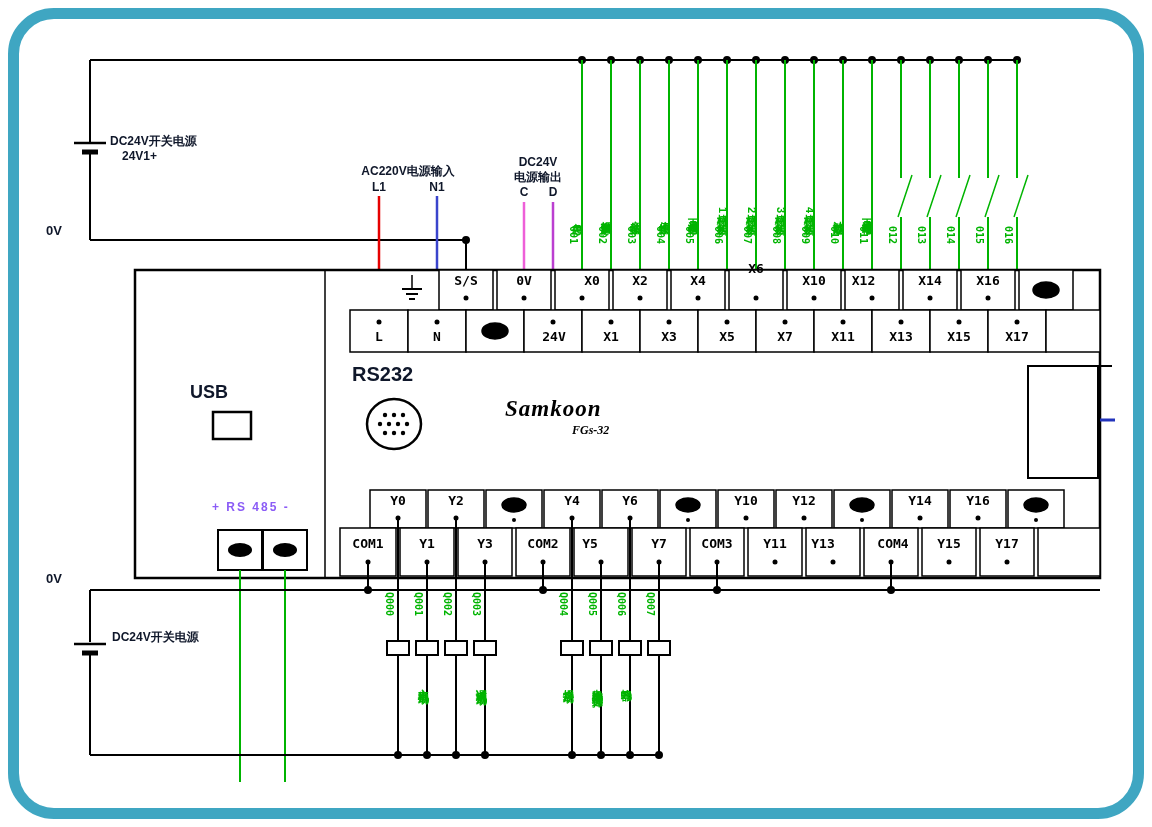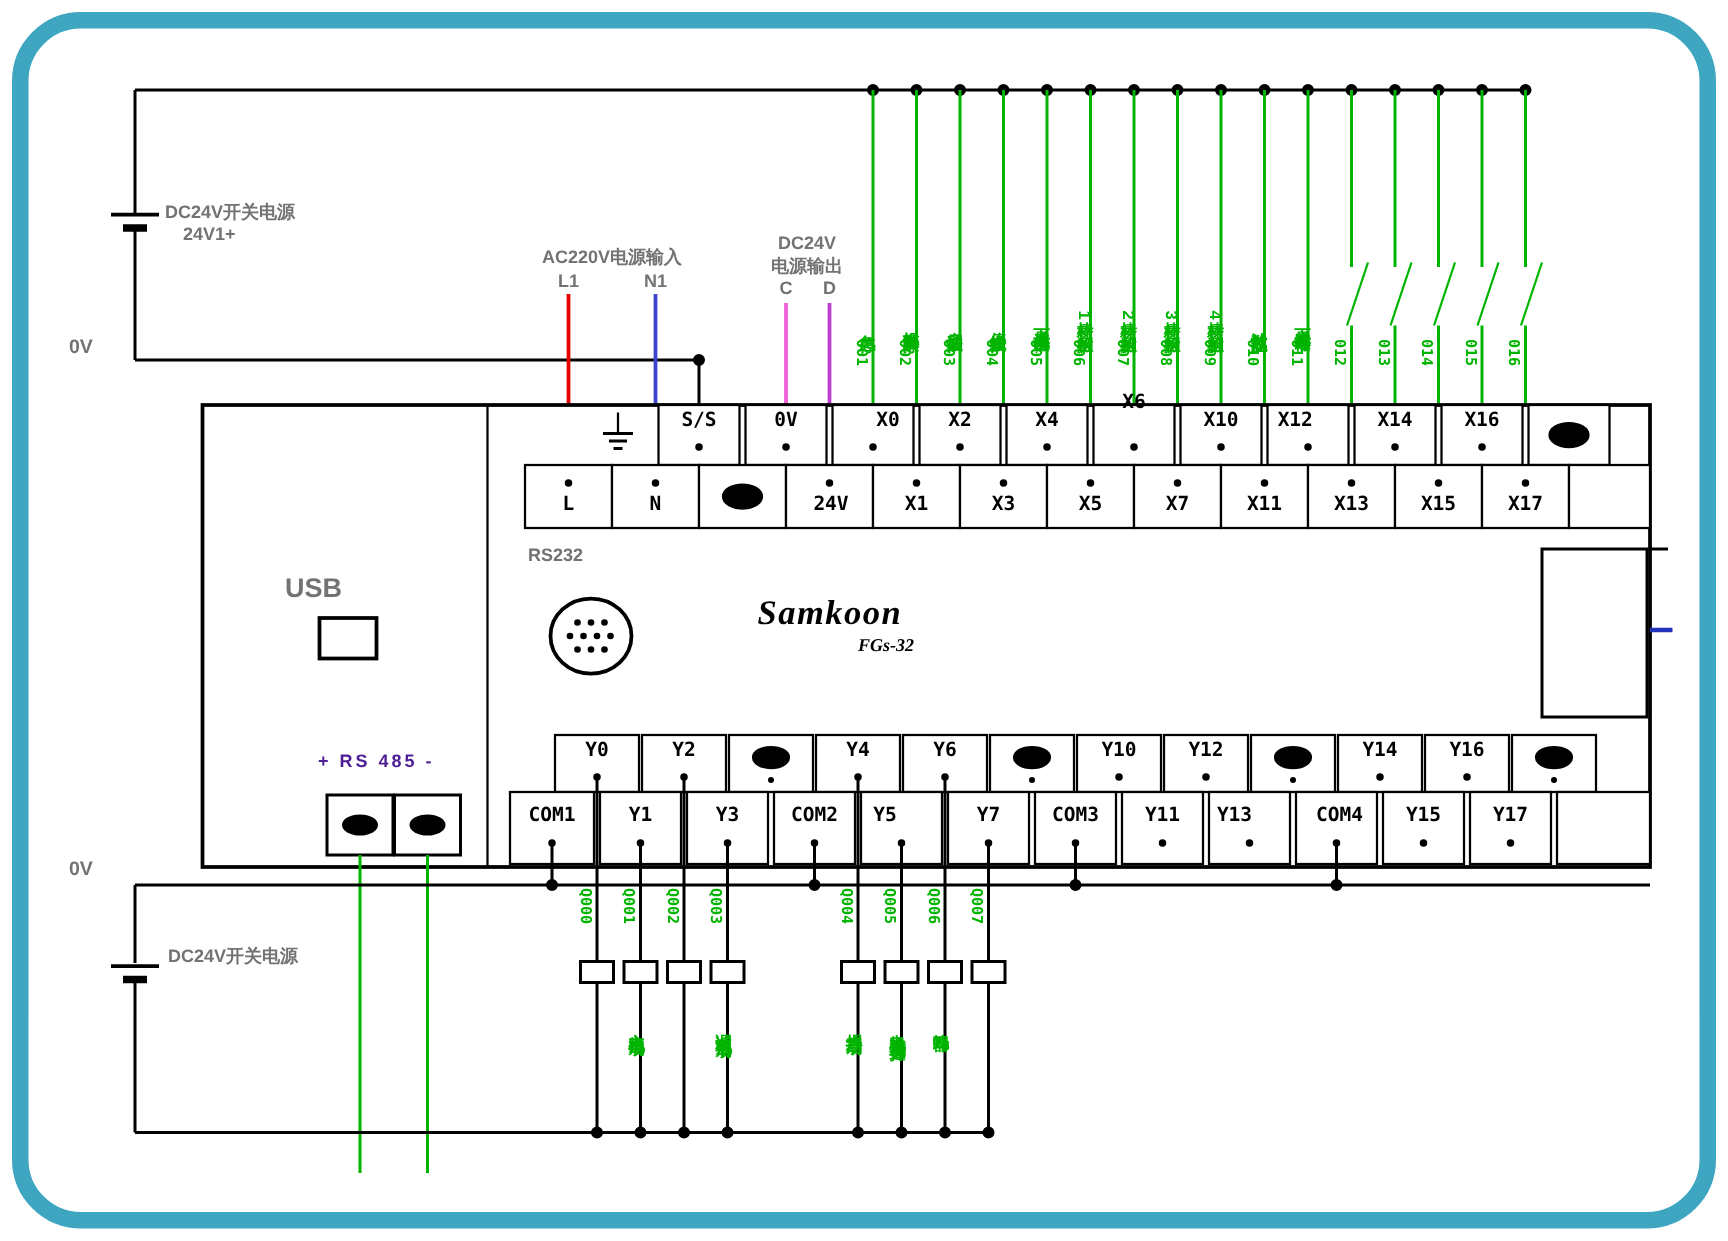--- a/index.html
+++ b/index.html
@@ -1,25 +1,25 @@
 <!DOCTYPE html>
 <html><head>
 <meta charset="utf-8">
 <style>
   html,body{margin:0;padding:0;background:#fff;}
   #canvas{position:relative;width:1152px;height:827px;background:#fff;overflow:hidden;
           font-family:"Liberation Sans",sans-serif;}
   .frame{position:absolute;left:8px;top:8px;right:8px;bottom:8px;
          border:11px solid #3fa6c2;border-radius:46px;pointer-events:none;}
   svg.wires{position:absolute;left:0;top:0;}
-  .lab{position:absolute;color:#737373;font-weight:bold;white-space:nowrap;}
+  .lab{position:absolute;color:#0f172a;font-weight:bold;white-space:nowrap;}
   .f12{font-size:12px;} .f13{font-size:13px;} .ctr{text-align:center;}
   .tlab{position:absolute;text-align:center;font-family:"DejaVu Sans Mono","Liberation Mono",monospace;
         font-weight:bold;font-size:13px;color:#000;white-space:nowrap;}
-  .green{color:#4c1d95;}
+  .green{color:#8b5cf6;}
   .vnum{position:absolute;writing-mode:vertical-rl;font-family:"DejaVu Sans Mono",monospace;
         font-weight:bold;font-size:10px;color:#00b400;}
   .vwrap{position:absolute;display:flex;flex-direction:column;justify-content:flex-end;
          align-items:center;width:22px;}
   .vwrap.top{justify-content:flex-start;}
   .vwrap span{writing-mode:vertical-rl;font-size:11px;font-weight:bold;color:#00b400;
               letter-spacing:1px;line-height:13px;}
   .brand{position:absolute;font-family:"Liberation Serif",serif;font-style:italic;font-weight:bold;}
 </style>
 </head>
@@ -393,21 +393,21 @@
   <div class="tlab" style="left:582px;top:329px;width:58px;">X1</div>
   <div class="tlab" style="left:640px;top:329px;width:58px;">X3</div>
   <div class="tlab" style="left:698px;top:329px;width:58px;">X5</div>
   <div class="tlab" style="left:756px;top:329px;width:58px;">X7</div>
   <div class="tlab" style="left:814px;top:329px;width:58px;">X11</div>
   <div class="tlab" style="left:872px;top:329px;width:58px;">X13</div>
   <div class="tlab" style="left:930px;top:329px;width:58px;">X15</div>
   <div class="tlab" style="left:988px;top:329px;width:58px;">X17</div>
 
   <div class="lab" style="left:190px;top:382px;font-size:18px;">USB</div>
-  <div class="lab" style="left:352px;top:363px;font-size:12px;text-align:right;">RS232</div>
+  <div class="lab" style="left:352px;top:363px;font-size:20px;text-align:right;">RS232</div>
   <div class="brand" style="left:505px;top:396px;font-size:23px;letter-spacing:1px;">Samkoon</div>
   <div class="brand" style="left:572px;top:423px;font-size:12px;">FGs-32</div>
   <div class="lab f12 green" style="left:212px;top:500px;letter-spacing:2px;">+ RS 485 -</div>
 
   <div class="tlab" style="left:370px;top:493px;width:56px;">Y0</div>
   <div class="tlab" style="left:428px;top:493px;width:56px;">Y2</div>
   <div class="tlab" style="left:544px;top:493px;width:56px;">Y4</div>
   <div class="tlab" style="left:602px;top:493px;width:56px;">Y6</div>
   <div class="tlab" style="left:718px;top:493px;width:56px;">Y10</div>
   <div class="tlab" style="left:776px;top:493px;width:56px;">Y12</div>

